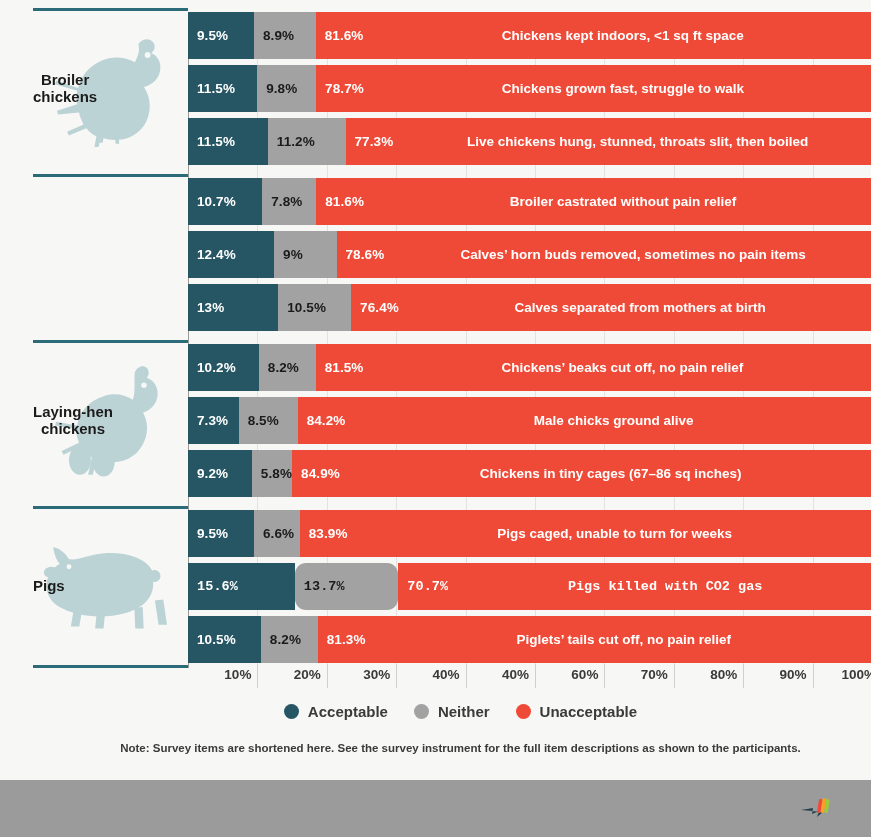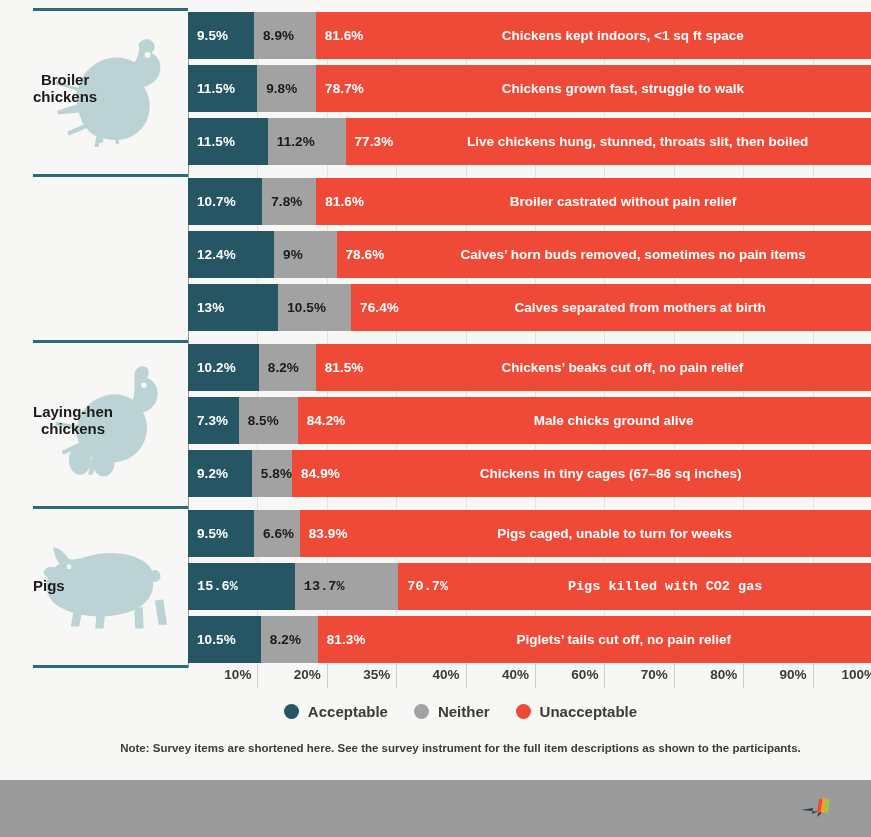--- a/index.html
+++ b/index.html
@@ -307,21 +307,21 @@
         </div>
         <div class="seg seg-una" style="width: 582.266px;">
           <span class="seg-val">83.9%</span>
           <span class="seg-item">Pigs caged, unable to turn for weeks</span>
         </div>
       </div>
       <div class="bar-row" style="top: 551px; width: 694px; font-family: Liberation Mono, monospace;">
         <div class="seg seg-acc" style="width: 108.264px;">
           <span class="seg-val">15.6%</span>
         </div>
-        <div class="seg seg-nei" style="width: 105px;">
+        <div class="seg seg-nei" style="width: 105px; border-radius: 11px;">
           <span class="seg-val">13.7%</span>
         </div>
         <div class="seg seg-una" style="width: 490.658px;">
           <span class="seg-val">70.7%</span>
           <span class="seg-item">Pigs killed with CO2 gas</span>
         </div>
       </div>
       <div class="bar-row" style="top: 604px; width: 694px;">
         <div class="seg seg-acc" style="width: 72.87px;">
           <span class="seg-val">10.5%</span>
@@ -335,21 +335,21 @@
         </div>
       </div>
     </div>
 
   <div id="xaxis">
       <div class="tick-mark" style="left: 69.4px;"></div>
       <div class="tick-label" style="left: 69.4px;">10%</div>
       <div class="tick-mark" style="left: 138.8px;"></div>
       <div class="tick-label" style="left: 138.8px;">20%</div>
       <div class="tick-mark" style="left: 208.2px;"></div>
-      <div class="tick-label" style="left: 208.2px;">35%</div>
+      <div class="tick-label" style="left: 208.2px;">30%</div>
       <div class="tick-mark" style="left: 277.6px;"></div>
       <div class="tick-label" style="left: 277.6px;">40%</div>
       <div class="tick-mark" style="left: 347px;"></div>
       <div class="tick-label" style="left: 347px;">40%</div>
       <div class="tick-mark" style="left: 416.4px;"></div>
       <div class="tick-label" style="left: 416.4px;">60%</div>
       <div class="tick-mark" style="left: 485.8px;"></div>
       <div class="tick-label" style="left: 485.8px;">70%</div>
       <div class="tick-mark" style="left: 555.2px;"></div>
       <div class="tick-label" style="left: 555.2px;">80%</div>

